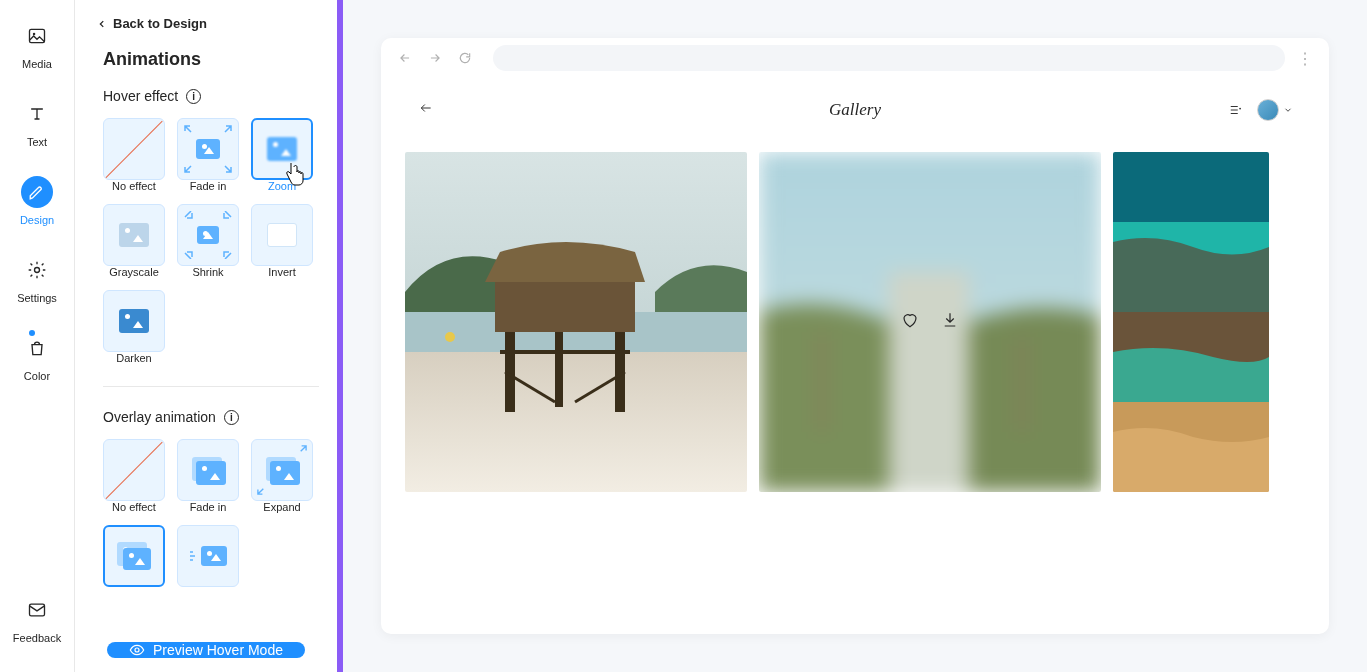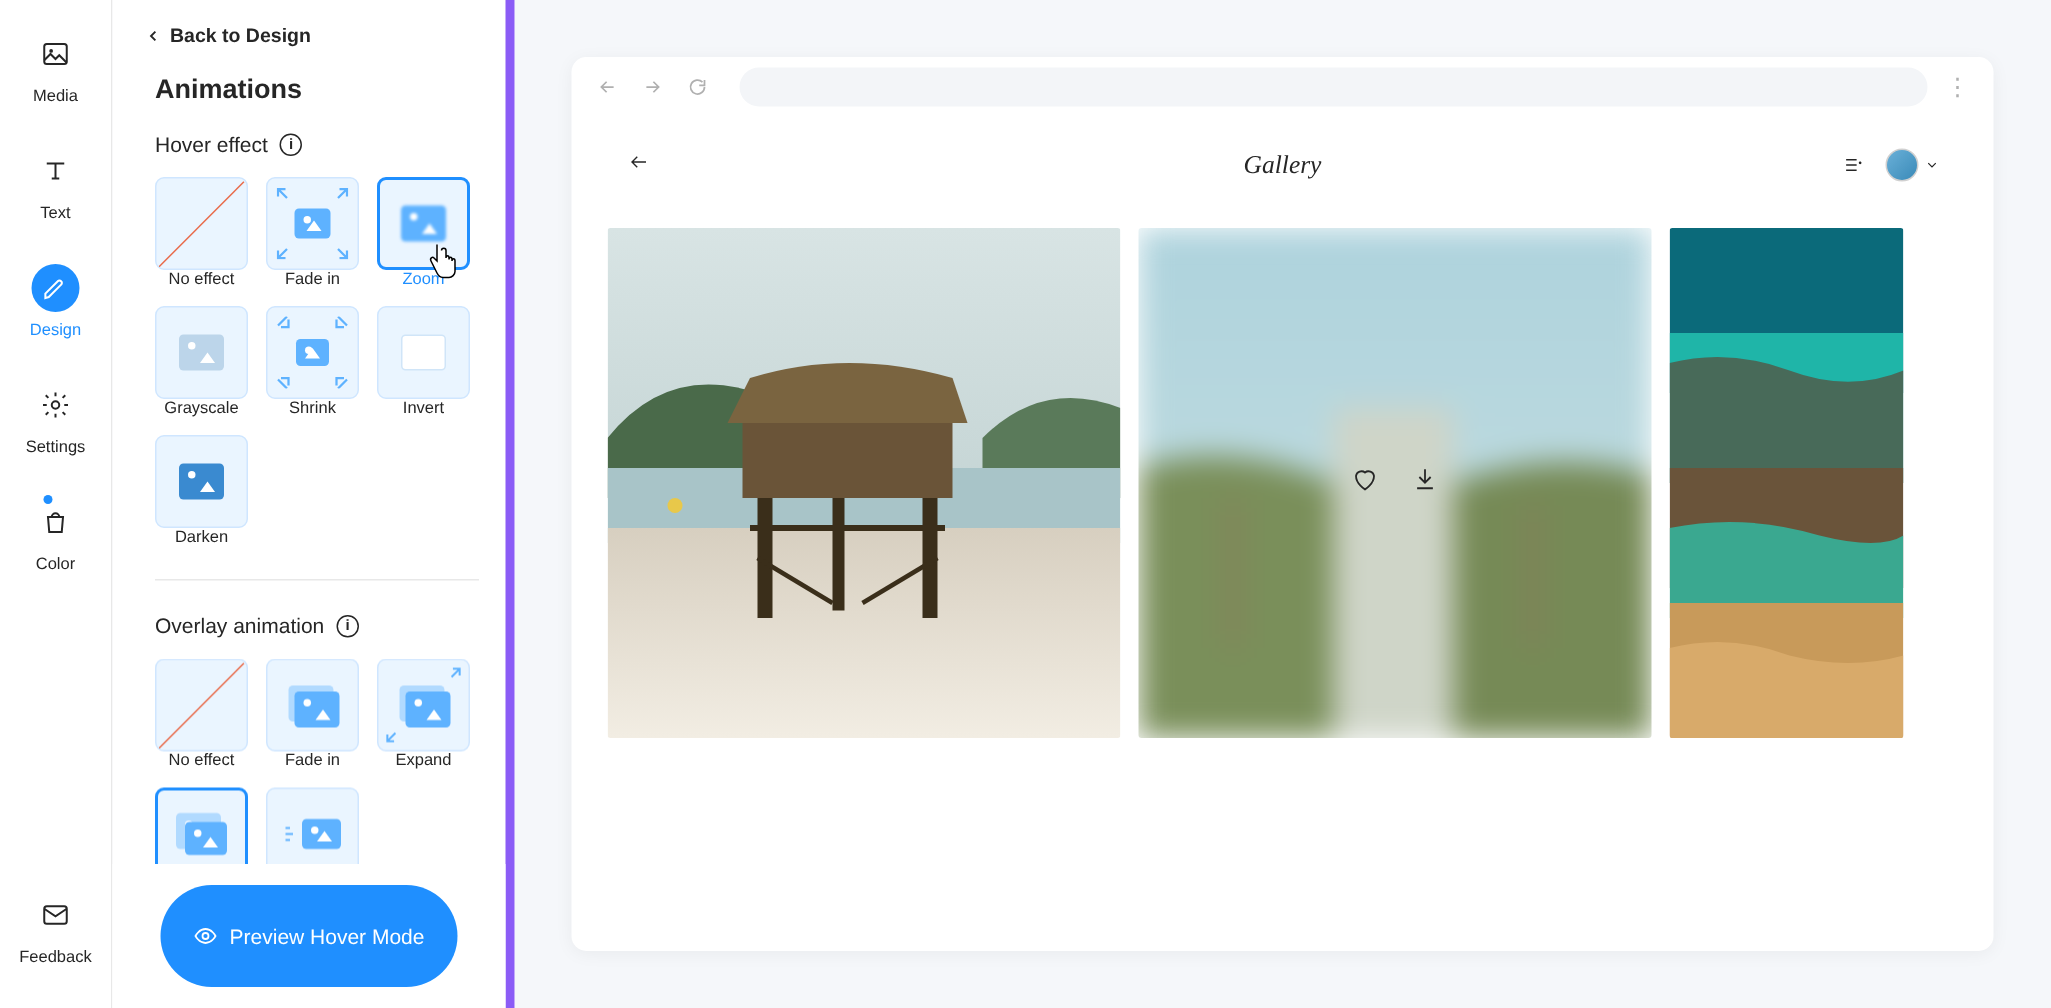--- a/index.html
+++ b/index.html
@@ -22,21 +22,21 @@
 .opt-tile { width: 62px; height: 62px; border: 1px solid #cfe6ff; border-radius: 6px; background: #eaf5ff; display: flex; align-items: center; justify-content: center; position: relative; overflow: hidden; }
 .opt-cell.selected .opt-tile { border: 2px solid #1f8fff; }
 .opt-cell.selected .opt-label { color: #1f8fff; }
 .opt-label { font-size: 11px; color: #262626; text-align: center; }
 .tile-noeffect::after { content: ""; position: absolute; left: -10px; right: -10px; top: 50%; border-top: 1px solid #e86a4a; transform: rotate(-45deg); }
 .tile-thumb { width: 30px; height: 24px; background: #5eb2ff; border-radius: 3px; position: relative; }
 .tile-thumb::after { content: ""; position: absolute; width: 5px; height: 5px; background: #fff; border-radius: 50%; top: 5px; left: 6px; }
 .tile-thumb::before { content: ""; position: absolute; width: 0; height: 0; border-left: 5px solid transparent; border-right: 5px solid transparent; border-bottom: 7px solid #fff; bottom: 5px; right: 6px; }
 .divider { height: 1px; background: #e8e8e8; margin: 6px 0 22px; }
 .preview-bar { padding: 14px 0 14px; display: flex; justify-content: center; background: #fff; }
-.preview-btn { background: #1f8fff; color: #fff; border: none; border-radius: 999px; padding: 26px 22px; font-size: 14px; font-weight: 500; display: flex; align-items: center; gap: 8px; cursor: pointer; }
+.preview-btn { background: #1f8fff; color: #fff; border: none; border-radius: 999px; padding: 0 22px; font-size: 14px; font-weight: 500; display: flex; align-items: center; gap: 8px; cursor: pointer; }
 .canvas { flex: 1; padding: 38px; display: flex; }
 .browser { flex: 1; background: #fff; border-radius: 10px; box-shadow: 0 2px 12px rgba(0,0,0,0.05); display: flex; flex-direction: column; overflow: hidden; }
 .browser-bar { height: 40px; display: flex; align-items: center; gap: 10px; padding: 0 14px; }
 .browser-nav-btn { width: 20px; height: 20px; display: flex; align-items: center; justify-content: center; color: #b0b0b0; cursor: pointer; }
 .browser-url { flex: 1; height: 26px; background: #f3f5f8; border-radius: 999px; margin-left: 8px; }
 .browser-menu { width: 20px; color: #b0b0b0; text-align: center; cursor: pointer; }
 .page { flex: 1; padding: 18px 24px 24px; display: flex; flex-direction: column; position: relative; }
 .page-header { display: flex; align-items: center; justify-content: center; position: relative; height: 28px; margin-bottom: 28px; }
 .page-back { position: absolute; left: 12px; color: #262626; cursor: pointer; }
 .page-title { font-family: Georgia, "Times New Roman", serif; font-style: italic; font-size: 17px; color: #262626; }

